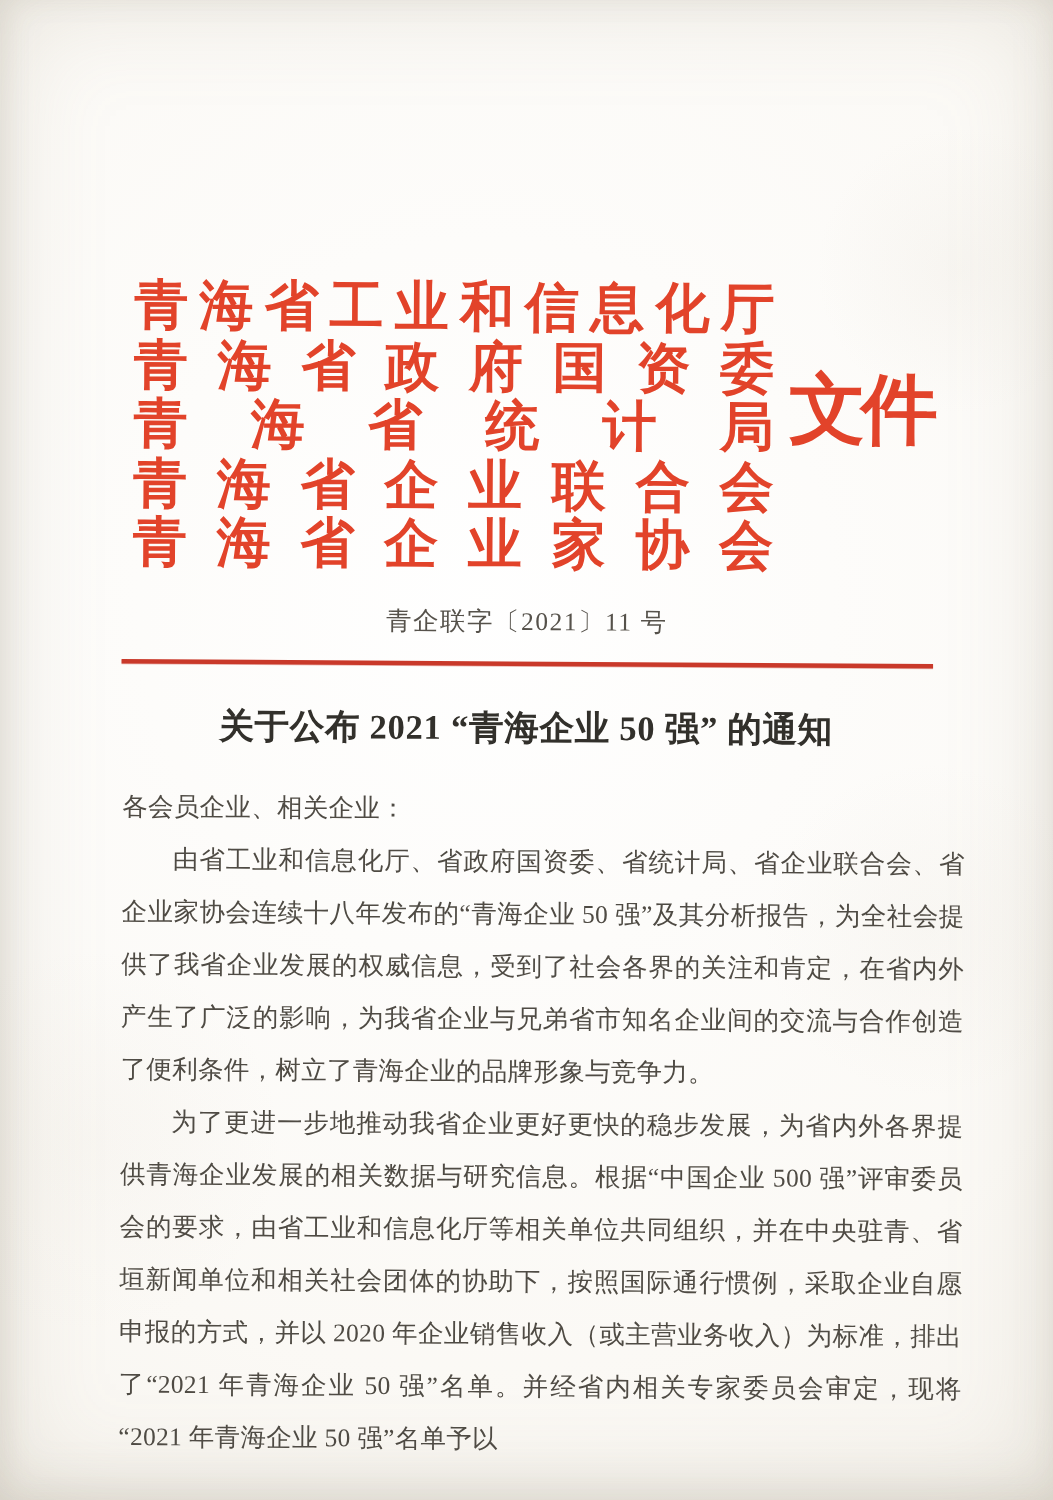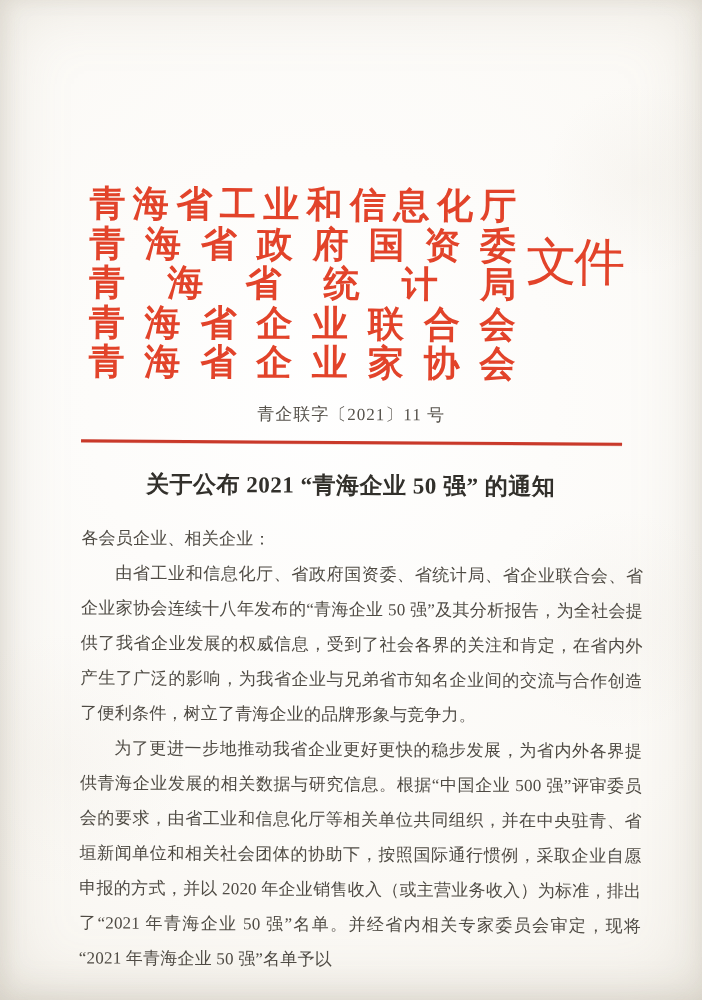--- a/index.html
+++ b/index.html
@@ -50,22 +50,22 @@
     position:absolute;left:88px;top:186px;width:427px;
   }
   .letterhead-line{
     display:flex;justify-content:space-between;
     height:39.5px;line-height:39.5px;
     font-size:36px;font-weight:700;
     color:var(--red);
     white-space:nowrap;
   }
   .doc-label{
-    position:absolute;left:525px;top:236px;
-    font-size:51px;font-weight:400;line-height:1;
+    position:absolute;left:525px;top:248px;
+    font-size:51px;font-weight:700;line-height:1;
     letter-spacing:-3px;
     color:var(--red);
   }
 
   
   .doc-number{
     position:absolute;left:0;top:403px;width:100%;
     text-align:center;
     font-size:17px;letter-spacing:1px;
     color:var(--ink-muted);

